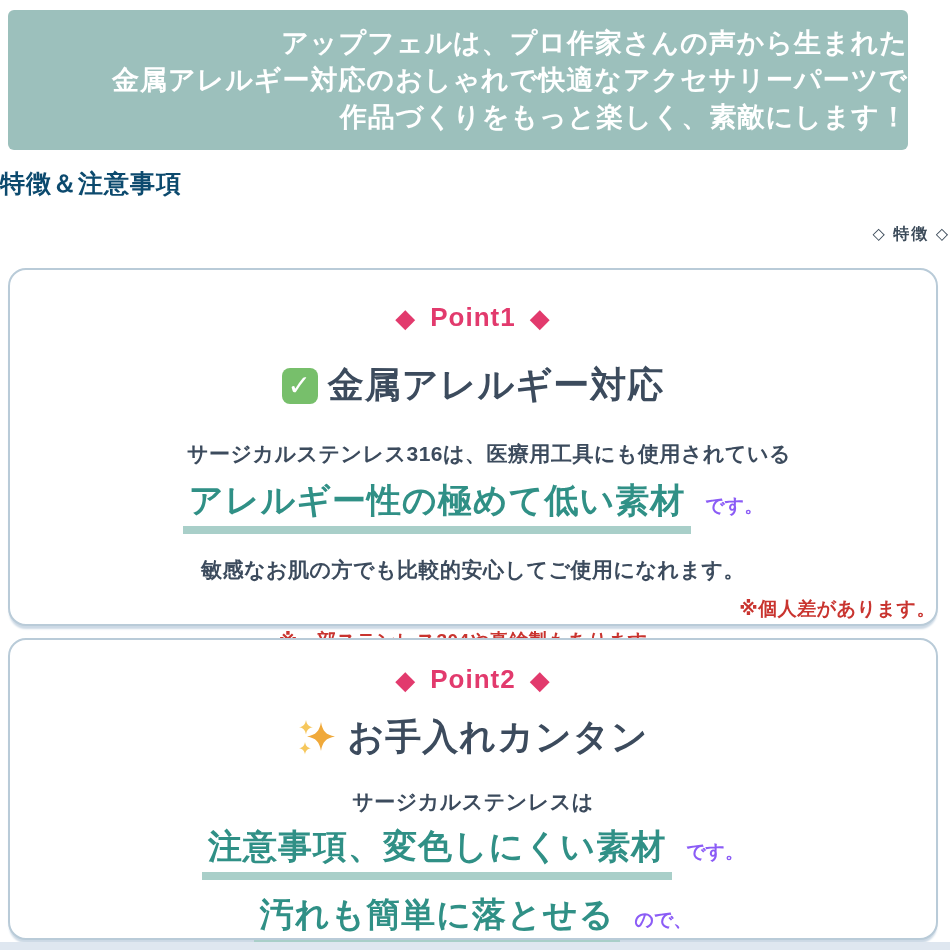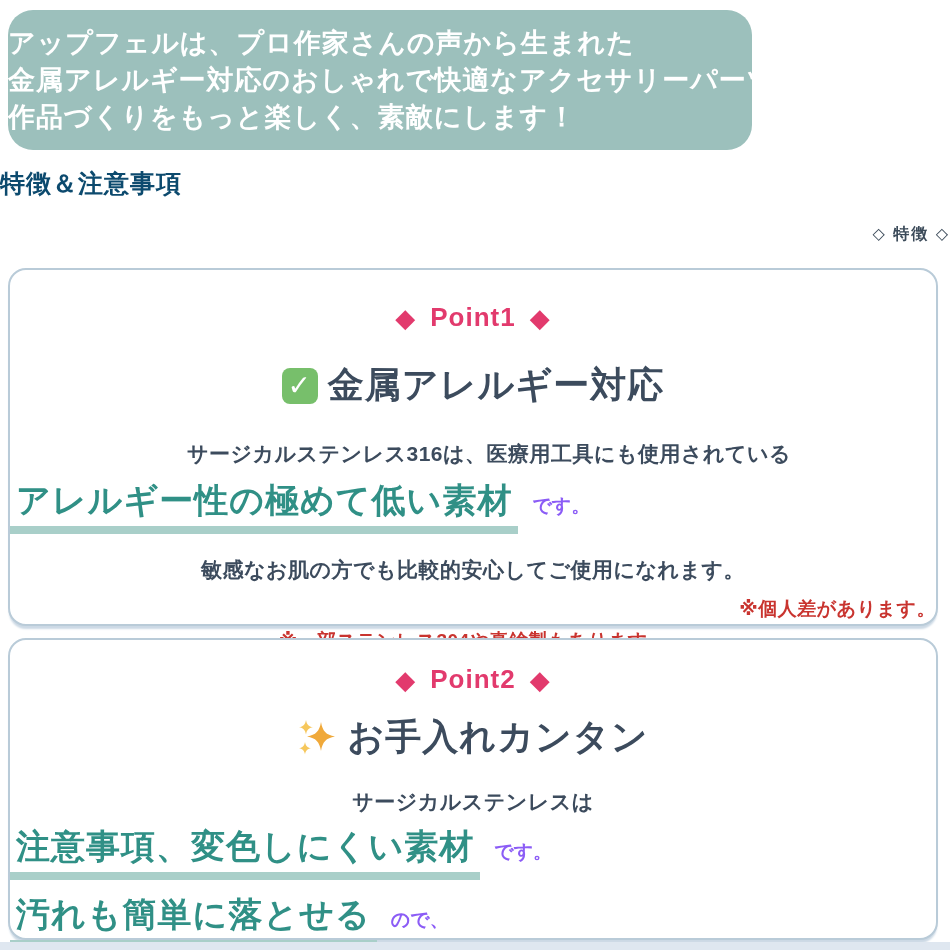--- a/index.html
+++ b/index.html
@@ -11,26 +11,26 @@
     overflow: hidden;
     font-family: "Liberation Sans", "DejaVu Sans", sans-serif;
     font-weight: bold;
     color: #3c4b5d;
   }
 
   
   .banner {
     position: absolute;
     left: 8px; top: 10px;
-    width: 744px; height: 140px;
+    width: 900px; height: 140px;
     background: #9cc0bc;
-    border-radius: 25px;
+    border-radius: 6px;
     display: flex;
     flex-direction: column;
-    align-items: flex-start;
+    align-items: flex-end;
     justify-content: center;
     gap: 8px;
   }
   .banner-line {
     color: #ffffff;
     font-size: 27px;
     line-height: 29px;
     letter-spacing: 1px;
     white-space: nowrap;
   }
@@ -112,21 +112,21 @@
     font-size: 21px;
     color: #3c4b5d;
     letter-spacing: 0.5px;
   }
   .card1 .intro { margin-top: 30px; padding-left: 32px; }
   .card2 .intro { margin-top: 26px; }
 
   .highlight-row {
     display: flex;
     align-items: baseline;
-    justify-content: flex-start;
+    justify-content: center;
     gap: 14px;
   }
   .card1 .highlight-row { margin-top: 10px; }
   .card2 .highlight-row.h1 { margin-top: 8px; }
   .card2 .highlight-row.h2 { margin-top: 12px; }
   .highlight-text {
     font-size: 34px;
     color: #309086;
     letter-spacing: 1px;
     border-bottom: 8px solid #a9cfc9;

